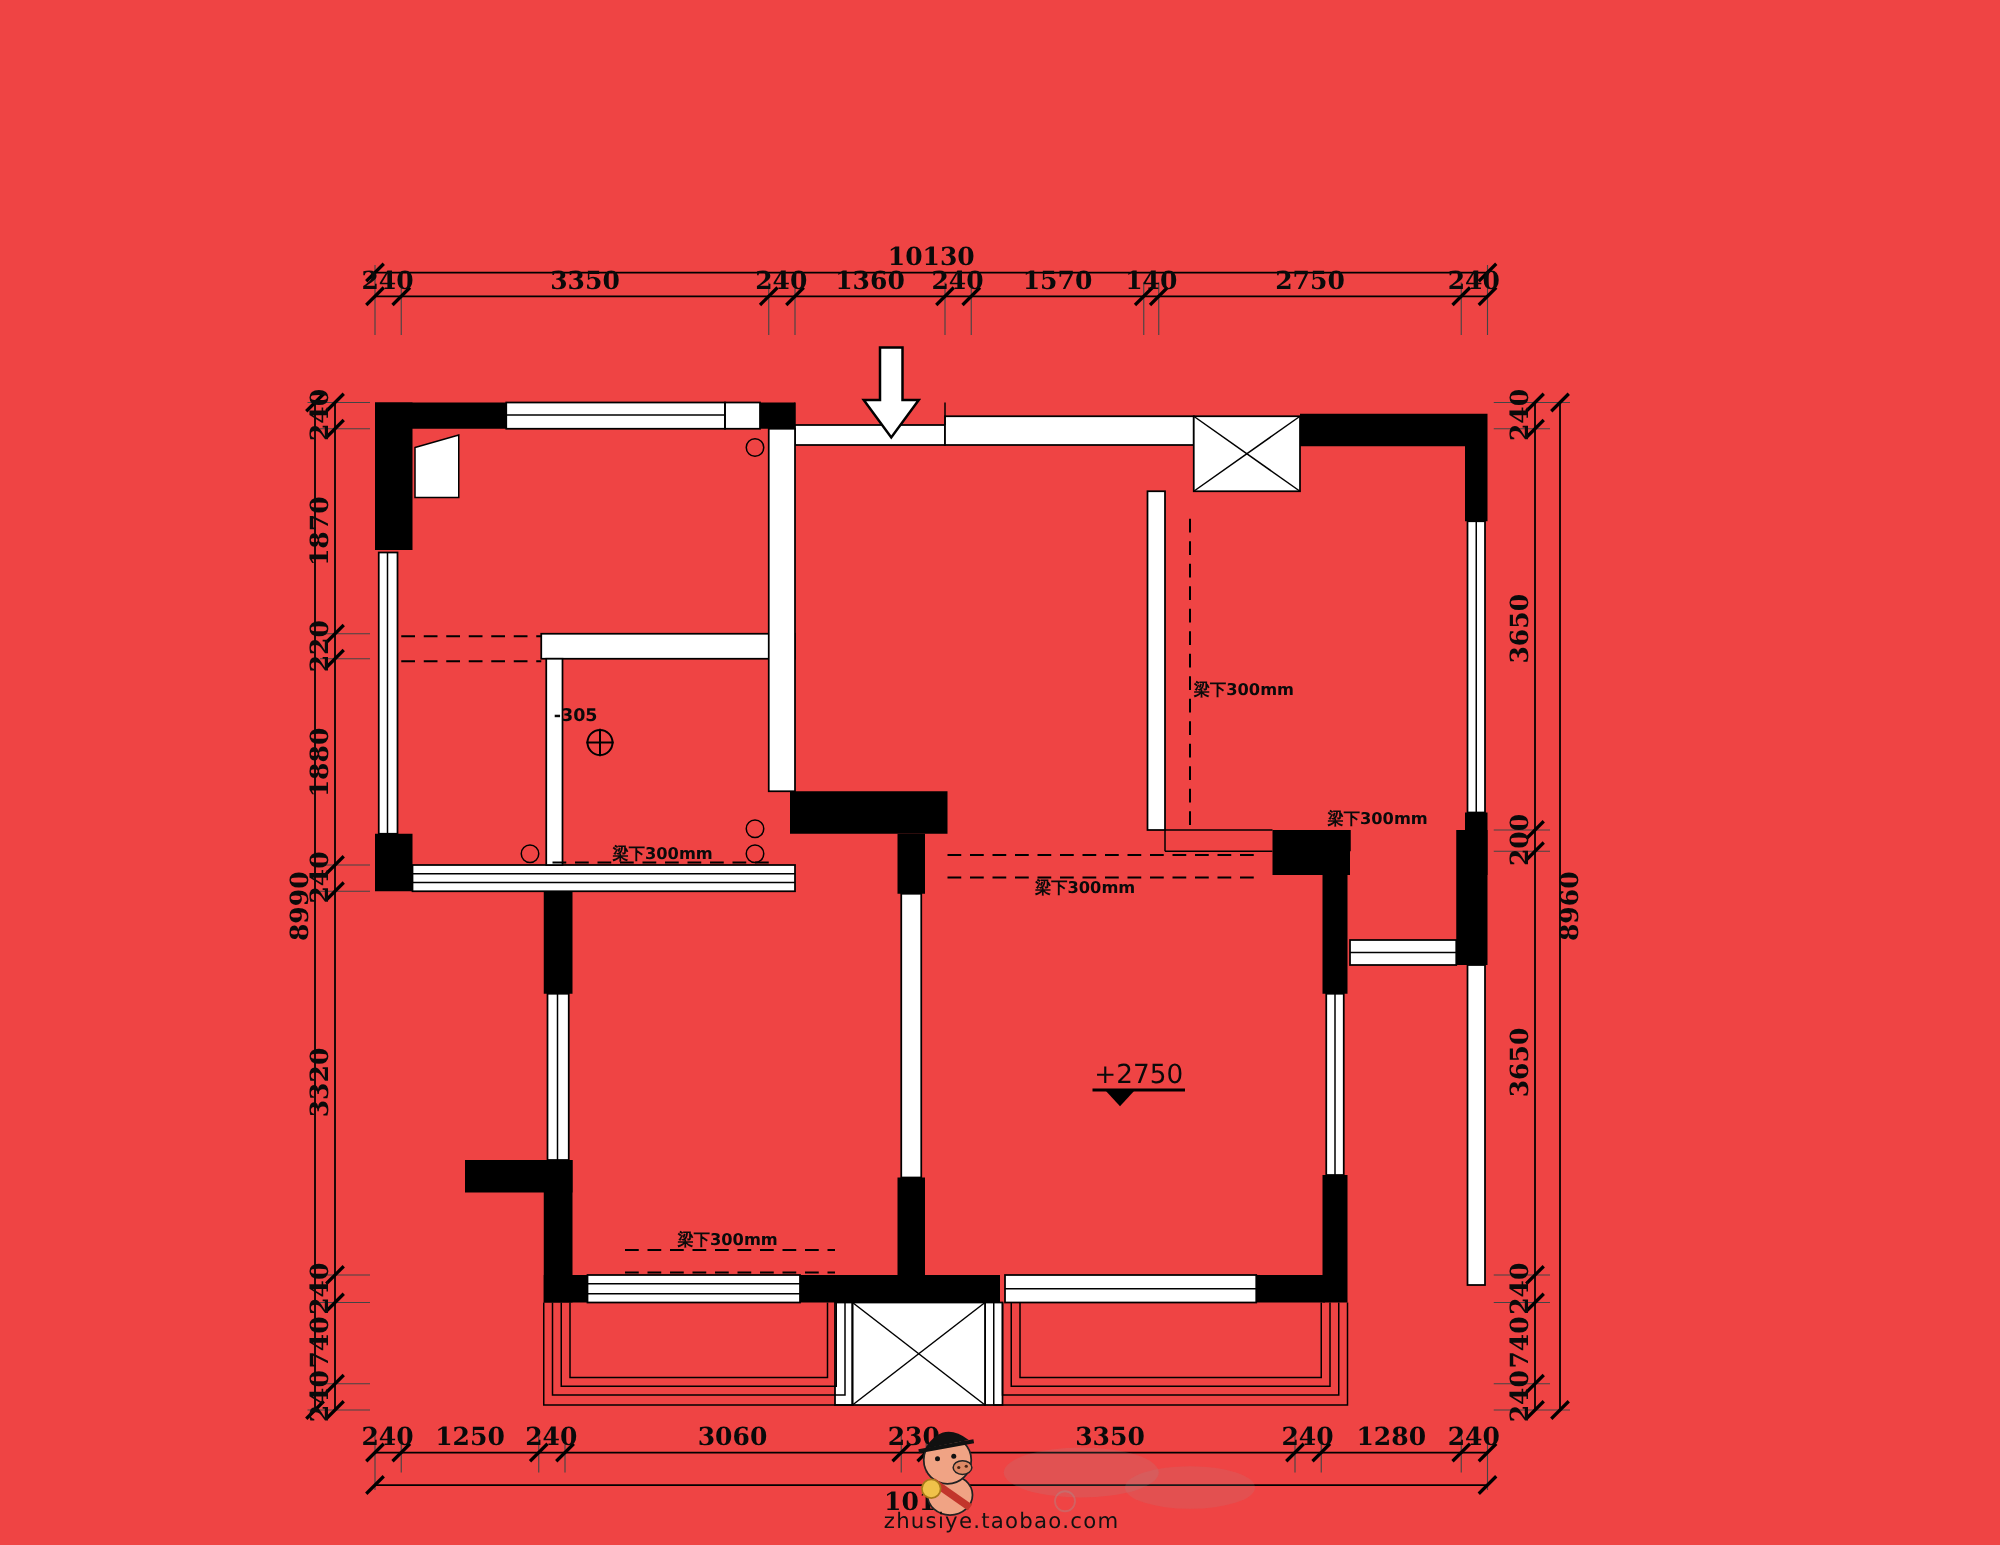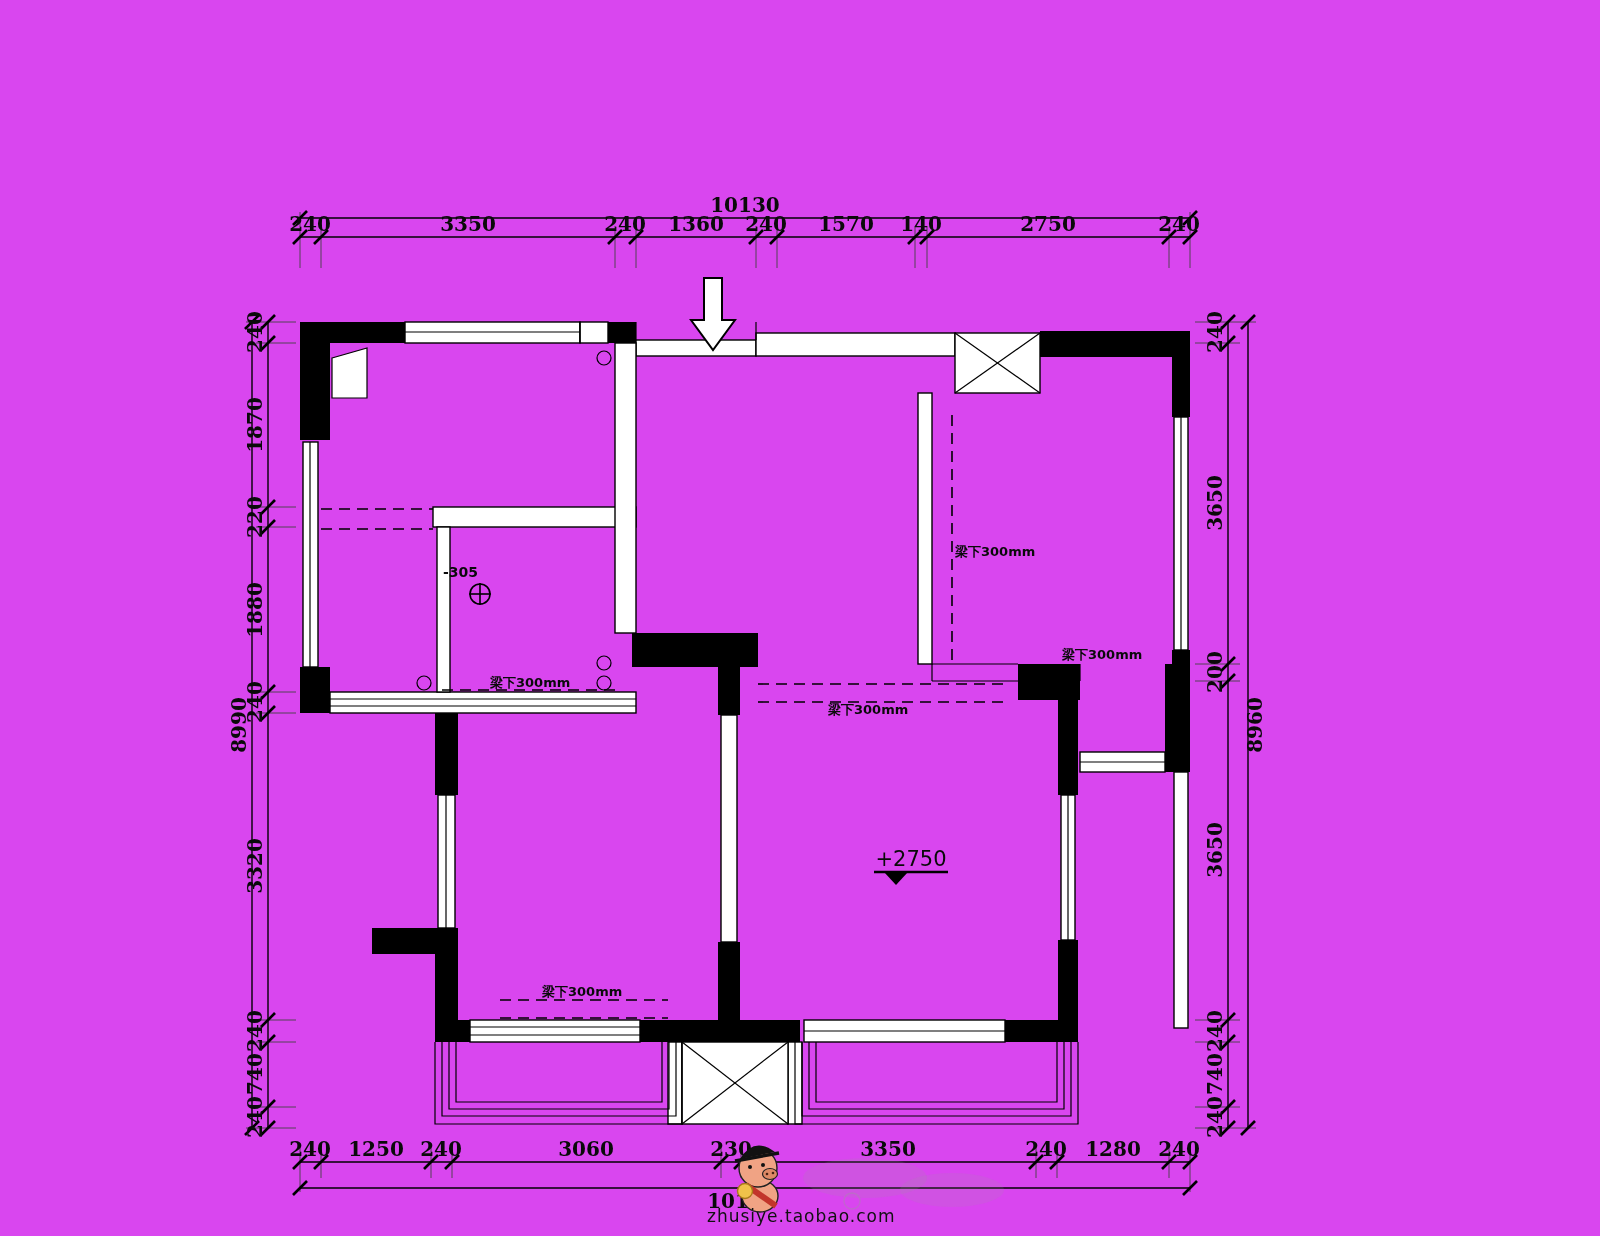--- a/index.html
+++ b/index.html
@@ -1,16 +1,16 @@
 <!DOCTYPE html>
 <html><head>
 <meta charset="utf-8">
 <style>
   html,body{margin:0;padding:0;background:#fff;}
-  #stage{position:relative;width:1600px;height:1236px;background:#d946ef;overflow:hidden;
+  #stage{position:relative;width:1600px;height:1236px;background:#ef4444;overflow:hidden;
          font-family:"DejaVu Sans",sans-serif;}
   svg{position:absolute;left:0;top:0;}
   .dimtxt{font-family:"DejaVu Serif",serif;font-weight:700;font-size:20px;fill:#0a0a0a;}
   .beamtxt{font-family:"DejaVu Sans",sans-serif;font-weight:700;font-size:13px;fill:#0a0a0a;}
   .marktxt{font-family:"DejaVu Sans",sans-serif;font-weight:700;font-size:14px;fill:#0a0a0a;}
   .lvltxt{font-family:"DejaVu Sans",sans-serif;font-weight:400;font-size:21px;fill:#0a0a0a;}
   .wm{font-family:"DejaVu Sans",sans-serif;font-size:17px;fill:#111;letter-spacing:1px;}
 </style>
 </head>
 <body>

